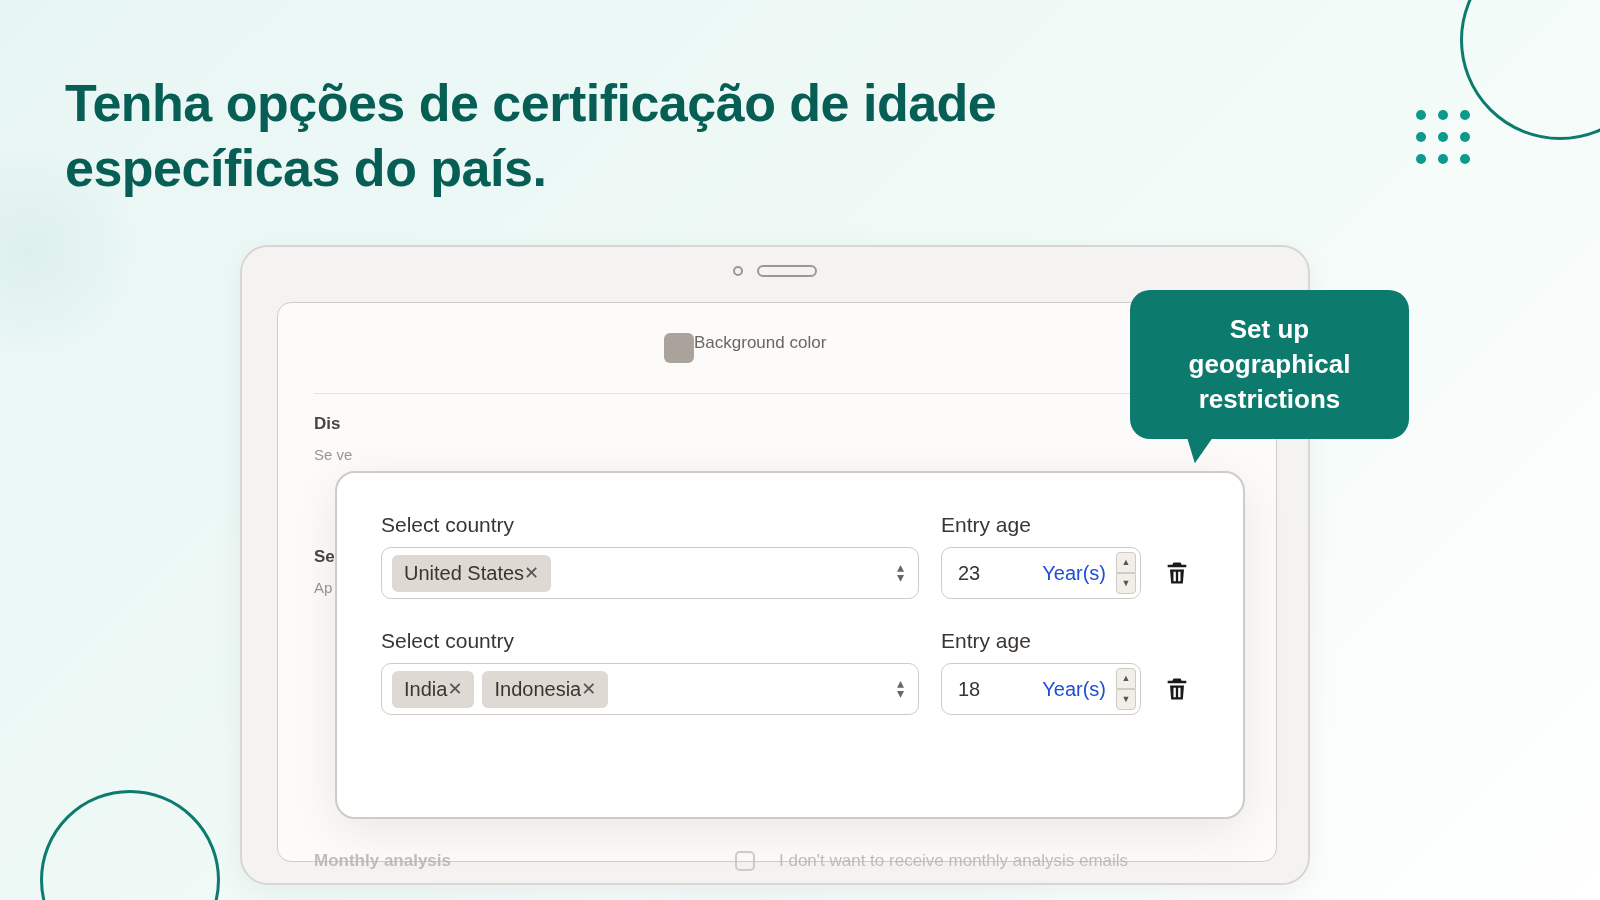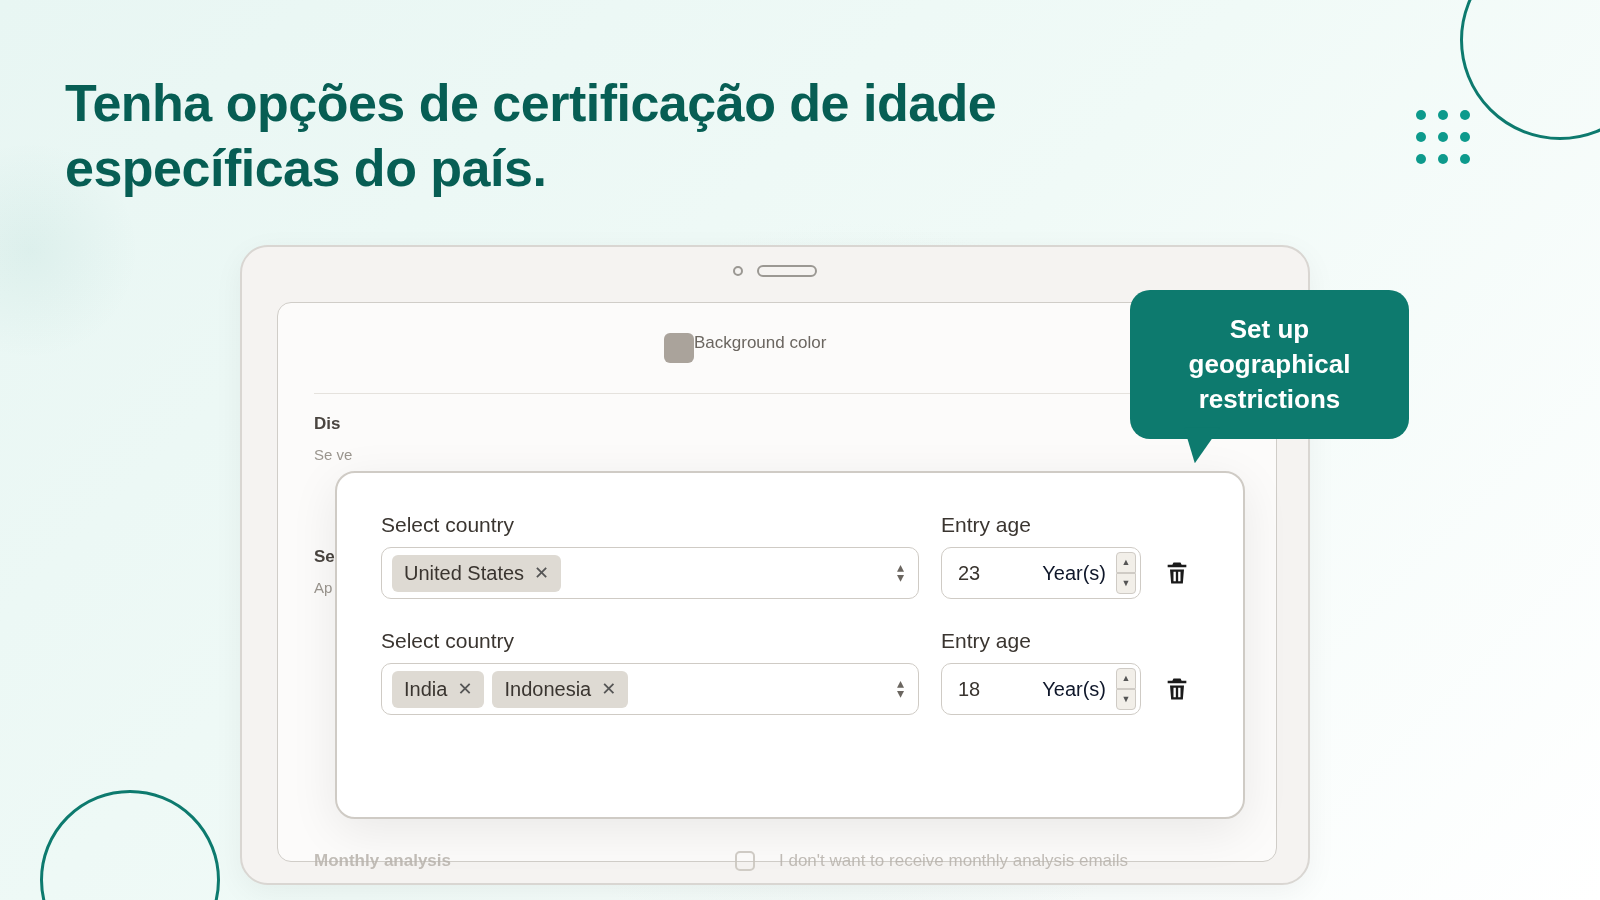--- a/index.html
+++ b/index.html
@@ -43,29 +43,29 @@
   .modal { position: absolute; top: 425px; left: 335px; width: 910px; height: 348px; background: #ffffff; border: 2px solid #cfcbc5; border-radius: 20px; padding: 40px 44px; z-index: 5; box-shadow: 0 12px 48px rgba(0,0,0,0.08); margin-top: 46px; }
 
   .row { display: flex; align-items: flex-end; gap: 22px; margin-bottom: 30px; }
   .col-country { flex: 1; }
   .col-age { width: 200px; }
   .col-del { width: 36px; padding-bottom: 8px; }
 
   .lbl { font-size: 21px; color: #3a3530; margin-bottom: 10px; display: block; }
 
   .multiselect { position: relative; height: 52px; border: 1.5px solid #cfcbc5; border-radius: 10px; display: flex; align-items: center; padding: 0 40px 0 10px; gap: 8px; background: #fff; }
-  .chip { background: #dedad3; color: #3a3530; font-size: 20px; padding: 7px 12px; border-radius: 6px; display: inline-flex; align-items: center; gap: 10px; }
+  .chip { background: #dedad3; color: #3a3530; font-size: 20px; padding: 7px 12px; border-radius: 6px; display: inline-flex; align-items: center; }
   .chip .x { font-size: 18px; color: #555; cursor: pointer; }
   .caret { position: absolute; right: 14px; top: 50%; transform: translateY(-50%); color: #6b6660; font-size: 14px; line-height: 0.7; }
   .caret::before { content: "▴"; display: block; }
   .caret::after { content: "▾"; display: block; }
 
   .agebox { position: relative; height: 52px; border: 1.5px solid #cfcbc5; border-radius: 10px; display: flex; align-items: center; padding: 0 30px 0 16px; gap: 14px; background: #fff; font-size: 20px; color: #3a3530; }
   .age-num { font-weight: 400; }
-  .age-unit { color: #0f172a; margin-left: auto; margin-right: 4px;}
+  .age-unit { color: #1d4ed8; margin-left: auto; margin-right: 4px;}
   .spinner { position: absolute; right: 4px; top: 4px; bottom: 4px; width: 20px; display: flex; flex-direction: column; }
   .spinner button { flex:1; border: 1px solid #cfcbc5; background: #f2efe9; font-size: 9px; color: #555; padding:0; line-height:1; }
   .spinner button:first-child { border-radius: 4px 4px 0 0; }
   .spinner button:last-child { border-radius: 0 0 4px 4px; }
 
   .trash svg { width: 28px; height: 28px; }
 
   .add-btn { height: 50px; padding: 0 22px; border: 1.5px solid #cfcbc5; border-radius: 10px; background: #fff; font-size: 20px; color: #3a3530; display: inline-flex; align-items: center; cursor: pointer; }
 
   

